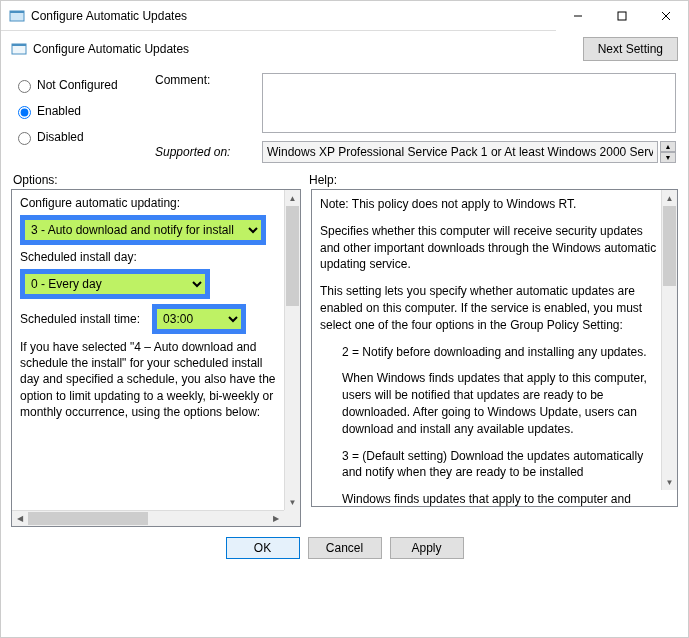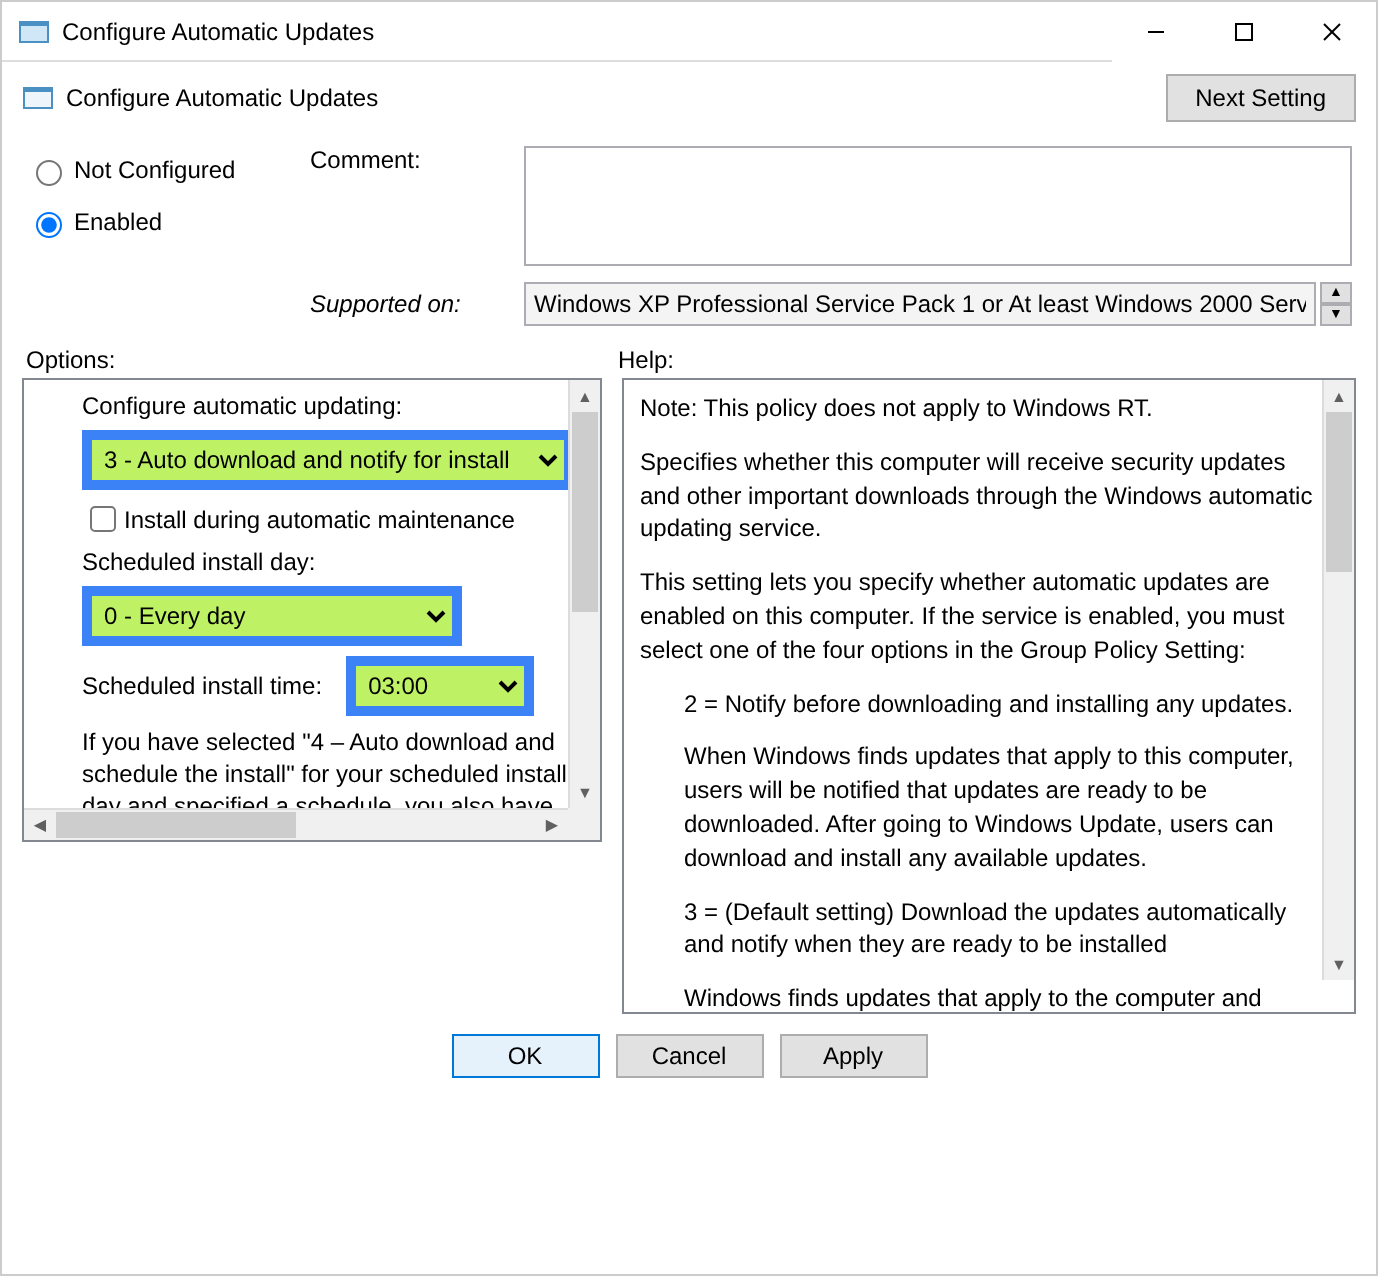--- a/index.html
+++ b/index.html
@@ -22,21 +22,21 @@
 .fields-col { flex: 1; display: flex; flex-direction: column; gap: 8px; }
 textarea.comment { width: 100%; height: 60px; resize: none; border: 1px solid #abadb3; padding: 2px; font-family: inherit; }
 .supported-row { display: flex; align-items: center; }
 .supported-row input.supported { flex: 1; border: 1px solid #abadb3; padding: 3px 4px; background: #f4f4f4; }
 .supported-row .spinbtns { display: flex; flex-direction: column; margin-left: 2px; }
 .supported-row .spinbtns .sp { width: 16px; height: 11px; border: 1px solid #abadb3; background: #e1e1e1; display:flex; align-items:center; justify-content:center; font-size:7px; line-height:7px;}
 .panes-labels { display: flex; padding: 4px 12px 2px; }
 .panes-labels .l { width: 296px; }
 .panes { display: flex; padding: 0 10px; gap: 10px; }
 .pane { border: 1px solid #828790; background: #fff; position: relative; }
-.options-pane { width: 290px; height: 232px; display:flex; flex-direction:column;padding-left:21px;}
+.options-pane { width: 290px; height: 338px; display:flex; flex-direction:column;}
 .options-inner { padding: 6px 15px 6px 8px; overflow: hidden; flex:1; }
 .options-inner > div { margin-bottom: 5px; }
 select { border: 5px solid #3b82f6; background: #bef264; padding: 2px; }
 select.wide { width: 246px; }
 select.med { width: 190px; }
 select.sm { width: 94px; }
 .chk { display: flex; align-items: center; }
 .chk input { margin-right: 4px; }
 .inline-time { display: flex; align-items: center; gap: 12px; }
 .options-inner .text { line-height: 1.35; }
@@ -101,20 +101,24 @@
 <div class="config-row">
   <div class="radios">
     <label>
         <input type="radio" name="st" style="">
         <span>Not Configured</span>
       </label>
     <label>
         <input type="radio" name="st" checked="" style="">
         <span>Enabled</span>
       </label>
+    <label>
+        <input type="radio" name="st" style="">
+        <span>Disabled</span>
+      </label>
   </div>
   <div class="labels-col">
     <div class="lbl">Comment:</div>
     <div class="lbl2">Supported on:</div>
   </div>
   <div class="fields-col">
     <textarea class="comment" style=""></textarea>
     <div class="supported-row">
       <input class="supported" readonly="" value="Windows XP Professional Service Pack 1 or At least Windows 2000 Service Pack 3" style="">
       <div class="spinbtns">
@@ -129,24 +133,20 @@
   <div class="l">Options:</div>
   <div>Help:</div>
 </div>
 
 <div class="panes">
 
   <div class="pane options-pane">
     <div class="options-inner">
       <div>Configure automatic updating:</div>
       <div><select class="wide"><option>3 - Auto download and notify for install</option></select></div>
-      <div class="chk">
-        <input type="checkbox" style="">
-        <span>Install during automatic maintenance</span>
-      </div>
       <div>Scheduled install day:</div>
       <div><select class="med"><option>0 - Every day</option></select></div>
       <div class="inline-time">
         <span>Scheduled install time:</span>
         <select class="sm"><option>03:00</option></select>
       </div>
       <div class="text">If you have selected "4 – Auto download and schedule the install" for your scheduled install day and specified a schedule, you also have the option to limit updating to a weekly, bi-weekly or monthly occurrence, using the options below:</div>
     </div>
     <div class="vscroll">
       <div class="arr">▲</div>

